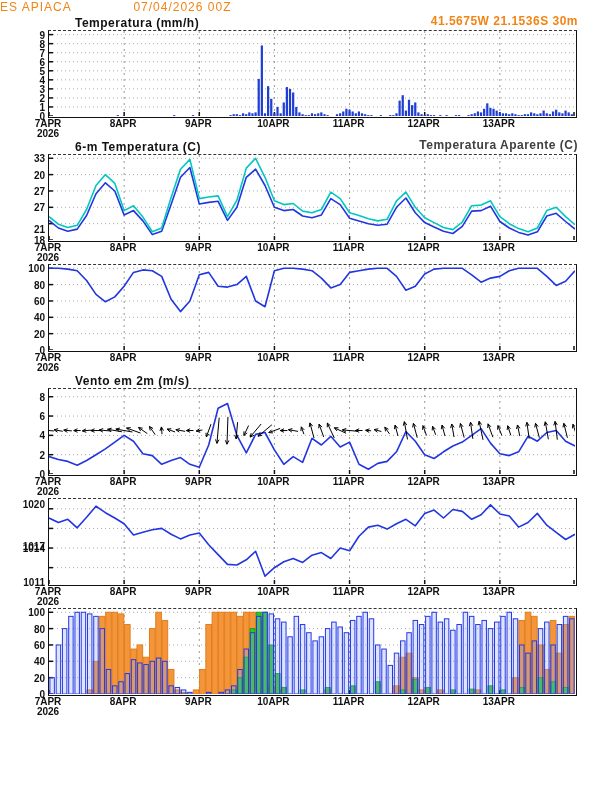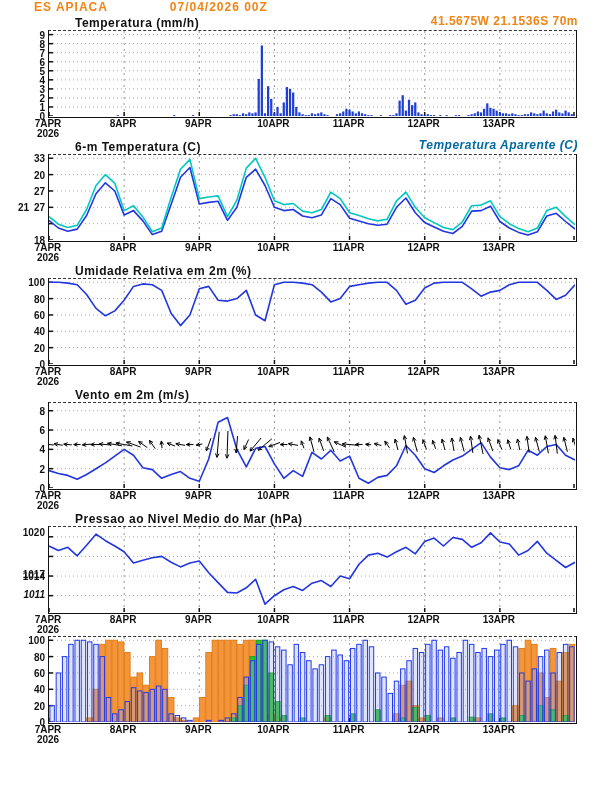--- a/index.html
+++ b/index.html
@@ -1,18 +1,18 @@
 <!DOCTYPE html>
 <html><head>
 <meta charset="utf-8">
 <style>
   html,body{margin:0;padding:0;background:#fff;width:612px;font-family:"Liberation Sans",sans-serif;}
   .page{width:612px;height:792px;position:relative;background:#fff;overflow:hidden;}
   .hdr1{text-align:center;color:#1414e6;font-weight:bold;font-size:13px;letter-spacing:1px;padding-top:3px;}
-  .hdr2{color:#f28414;font-weight:bold;font-size:12px;letter-spacing:1px;padding-left:34px;height:14px;}
+  .hdr2{color:#f28414;font-weight:normal;font-size:12px;letter-spacing:1px;height:14px;}
   .hdr2 .dt{margin-left:58px;}
   .panel{position:relative;margin-top:2px;}
   .phead{height:14px;padding-left:75px;font-size:12px;font-weight:bold;color:#111;letter-spacing:0.5px;position:relative;}
   .phead .right{position:absolute;right:34px;top:-2px;}
   .orange{color:#f28414;}
   .cyan{color:#00c8c0;}
   .chart{position:relative;margin-left:48px;width:529px;height:88px;border:1.5px solid #111;border-top:1.5px dashed #333;box-sizing:border-box;background:#fff;}
   .ytick{position:absolute;left:-47px;width:43px;text-align:right;font-size:10px;font-weight:bold;color:#111;line-height:11px;}
   .xaxis{position:relative;margin-left:48px;width:529px;height:20px;}
   .xlab{position:absolute;top:1px;transform:translateX(-50%);font-size:10px;font-weight:bold;color:#111;white-space:nowrap;text-align:center;line-height:10px;}
@@ -26,21 +26,21 @@
 
 <div class="page">
   <div class="hdr2">
     <span>ES APIACA</span>
     <span class="dt">07/04/2026 00Z</span>
   </div>
 
   <section class="panel">
     <div class="phead">
       <span>Temperatura (mm/h)</span>
-      <span class="right orange">41.5675W 21.1536S 70m</span>
+      <span class="right orange">41.5675W 21.1536S 30m</span>
     </div>
     <div class="chart">
         <svg width="526" height="85">
           <line x1="0" x2="4" y1="85" y2="85" stroke="#111" stroke-width="1.5"></line>
           <line x1="0" x2="526" y1="75.95744680851064" y2="75.95744680851064" stroke="#aaa" stroke-width="1" stroke-dasharray="1 3"></line>
           <line x1="0" x2="4" y1="75.95744680851064" y2="75.95744680851064" stroke="#111" stroke-width="1.5"></line>
           <line x1="0" x2="526" y1="66.91489361702128" y2="66.91489361702128" stroke="#aaa" stroke-width="1" stroke-dasharray="1 3"></line>
           <line x1="0" x2="4" y1="66.91489361702128" y2="66.91489361702128" stroke="#111" stroke-width="1.5"></line>
           <line x1="0" x2="526" y1="57.87234042553192" y2="57.87234042553192" stroke="#aaa" stroke-width="1" stroke-dasharray="1 3"></line>
           <line x1="0" x2="4" y1="57.87234042553192" y2="57.87234042553192" stroke="#111" stroke-width="1.5"></line>
@@ -190,21 +190,21 @@
         <div class="xlab" style="left: 225.429px;">10APR</div>
         <div class="xlab" style="left: 300.571px;">11APR</div>
         <div class="xlab" style="left: 375.714px;">12APR</div>
         <div class="xlab" style="left: 450.857px;">13APR</div>
       </div>
   </section>
 
   <section class="panel">
     <div class="phead">
       <span>6-m Temperatura (C)</span>
-      <span class="right cyan" style="color: #0369a1; font-style: italic;">Temperatura Aparente (C)</span>
+      <span class="right cyan" style="color: #404040;">Temperatura Aparente (C)</span>
     </div>
     <div class="chart">
         <svg width="526" height="85">
           <line x1="0" x2="4" y1="85" y2="85" stroke="#111" stroke-width="1.5"></line>
           <line x1="0" x2="526" y1="68.65384615384616" y2="68.65384615384616" stroke="#aaa" stroke-width="1" stroke-dasharray="1 3"></line>
           <line x1="0" x2="4" y1="68.65384615384616" y2="68.65384615384616" stroke="#111" stroke-width="1.5"></line>
           <line x1="0" x2="526" y1="52.307692307692314" y2="52.307692307692314" stroke="#aaa" stroke-width="1" stroke-dasharray="1 3"></line>
           <line x1="0" x2="4" y1="52.307692307692314" y2="52.307692307692314" stroke="#111" stroke-width="1.5"></line>
           <line x1="0" x2="526" y1="35.96153846153847" y2="35.96153846153847" stroke="#aaa" stroke-width="1" stroke-dasharray="1 3"></line>
           <line x1="0" x2="4" y1="35.96153846153847" y2="35.96153846153847" stroke="#111" stroke-width="1.5"></line>
@@ -223,41 +223,38 @@
           <line x1="150.28571428571428" x2="150.28571428571428" y1="81" y2="85" stroke="#111" stroke-width="1.5"></line>
           <line x1="225.42857142857142" x2="225.42857142857142" y1="81" y2="85" stroke="#111" stroke-width="1.5"></line>
           <line x1="300.57142857142856" x2="300.57142857142856" y1="81" y2="85" stroke="#111" stroke-width="1.5"></line>
           <line x1="375.7142857142857" x2="375.7142857142857" y1="81" y2="85" stroke="#111" stroke-width="1.5"></line>
           <line x1="450.85714285714283" x2="450.85714285714283" y1="81" y2="85" stroke="#111" stroke-width="1.5"></line>
           <line x1="525" x2="525" y1="81" y2="85" stroke="#111" stroke-width="1.5"></line>
           <polyline points="0.0,65.4 9.4,73.0 18.8,76.3 28.2,74.1 37.6,60.5 47.0,38.7 56.4,27.8 65.8,36.0 75.1,59.9 84.5,55.6 93.9,65.9 103.3,79.6 112.7,76.3 122.1,49.6 131.5,22.3 140.9,12.5 150.3,49.0 159.7,47.4 169.1,46.3 178.5,65.4 187.9,52.3 197.3,22.3 206.6,14.2 216.0,30.5 225.4,52.3 234.8,55.6 244.2,54.5 253.6,61.0 263.0,62.7 272.4,59.9 281.8,43.6 291.2,49.6 300.6,63.2 310.0,65.9 319.4,68.7 328.8,70.3 338.1,69.2 347.5,52.3 356.9,43.0 366.3,57.8 375.7,67.6 385.1,71.9 394.5,76.3 403.9,78.5 413.3,71.4 422.7,56.1 432.1,55.6 441.5,51.2 450.9,66.5 460.3,73.0 469.6,77.4 479.0,80.1 488.4,76.8 497.8,61.0 507.2,58.3 516.6,66.5 526.0,74.1" fill="none" stroke="#2236e0" stroke-width="1.6" stroke-linejoin="round"></polyline>
           <polyline points="0.0,61.6 9.4,69.2 18.8,72.5 28.2,70.3 37.6,54.5 47.0,30.5 56.4,19.6 65.8,28.3 75.1,55.6 84.5,50.7 93.9,62.1 103.3,76.8 112.7,73.0 122.1,42.5 131.5,14.2 140.9,4.4 150.3,43.6 159.7,42.0 169.1,40.9 178.5,61.6 187.9,45.2 197.3,13.1 206.6,3.3 216.0,22.3 225.4,45.8 234.8,49.6 244.2,48.5 253.6,56.1 263.0,57.8 272.4,54.5 281.8,37.1 291.2,43.6 300.6,57.8 310.0,60.5 319.4,63.8 328.8,65.9 338.1,64.3 347.5,45.8 356.9,37.1 366.3,52.3 375.7,62.7 385.1,67.6 394.5,72.5 403.9,74.6 413.3,67.0 422.7,50.7 432.1,50.1 441.5,45.8 450.9,61.6 460.3,68.7 469.6,73.6 479.0,76.8 488.4,73.0 497.8,55.6 507.2,52.3 516.6,61.6 526.0,69.7" fill="none" stroke="#00c8c0" stroke-width="1.6" stroke-linejoin="round"></polyline>
         </svg>
         <div class="ytick" style="top: 80px;">18</div>
-        <div class="ytick" style="top: 47px; text-align: center;">21</div>
+        <div class="ytick" style="top: 69px;">21</div>
         <div class="ytick" style="top: 47.3077px;">27</div>
         <div class="ytick" style="top: 30.9615px;">27</div>
         <div class="ytick" style="top: 14.6154px;">20</div>
         <div class="ytick" style="top: -1.73077px;">33</div>
       </div>
     <div class="xaxis">
         <div class="xlab" style="left: 0px;">7APR<div>2026</div></div>
         <div class="xlab" style="left: 75.1429px;">8APR</div>
         <div class="xlab" style="left: 150.286px;">9APR</div>
         <div class="xlab" style="left: 225.429px;">10APR</div>
         <div class="xlab" style="left: 300.571px;">11APR</div>
         <div class="xlab" style="left: 375.714px;">12APR</div>
         <div class="xlab" style="left: 450.857px;">13APR</div>
       </div>
   </section>
 
   <section class="panel">
-    <div class="phead">
-      <span>Umidade Relativa em 2m (%)</span>
-    </div>
     <div class="chart">
         <svg width="526" height="85">
           <line x1="0" x2="4" y1="85" y2="85" stroke="#111" stroke-width="1.5"></line>
           <line x1="0" x2="526" y1="68.65384615384616" y2="68.65384615384616" stroke="#aaa" stroke-width="1" stroke-dasharray="1 3"></line>
           <line x1="0" x2="4" y1="68.65384615384616" y2="68.65384615384616" stroke="#111" stroke-width="1.5"></line>
           <line x1="0" x2="526" y1="52.30769230769231" y2="52.30769230769231" stroke="#aaa" stroke-width="1" stroke-dasharray="1 3"></line>
           <line x1="0" x2="4" y1="52.30769230769231" y2="52.30769230769231" stroke="#111" stroke-width="1.5"></line>
           <line x1="0" x2="526" y1="35.96153846153847" y2="35.96153846153847" stroke="#aaa" stroke-width="1" stroke-dasharray="1 3"></line>
           <line x1="0" x2="4" y1="35.96153846153847" y2="35.96153846153847" stroke="#111" stroke-width="1.5"></line>
           <line x1="0" x2="526" y1="19.615384615384613" y2="19.615384615384613" stroke="#aaa" stroke-width="1" stroke-dasharray="1 3"></line>
@@ -511,23 +508,20 @@
         <div class="xlab" style="left: 75.1429px;">8APR</div>
         <div class="xlab" style="left: 150.286px;">9APR</div>
         <div class="xlab" style="left: 225.429px;">10APR</div>
         <div class="xlab" style="left: 300.571px;">11APR</div>
         <div class="xlab" style="left: 375.714px;">12APR</div>
         <div class="xlab" style="left: 450.857px;">13APR</div>
       </div>
   </section>
 
   <section class="panel">
-    <div class="phead">
-      <span>Pressao ao Nivel Medio do Mar (hPa)</span>
-    </div>
     <div class="chart">
         <svg width="526" height="85">
           <line x1="0" x2="526" y1="68.65384615384616" y2="68.65384615384616" stroke="#aaa" stroke-width="1" stroke-dasharray="1 3"></line>
           <line x1="0" x2="4" y1="68.65384615384616" y2="68.65384615384616" stroke="#111" stroke-width="1.5"></line>
           <line x1="0" x2="526" y1="49.03846153846154" y2="49.03846153846154" stroke="#aaa" stroke-width="1" stroke-dasharray="1 3"></line>
           <line x1="0" x2="4" y1="49.03846153846154" y2="49.03846153846154" stroke="#111" stroke-width="1.5"></line>
           <line x1="0" x2="526" y1="29.42307692307692" y2="29.42307692307692" stroke="#aaa" stroke-width="1" stroke-dasharray="1 3"></line>
           <line x1="0" x2="4" y1="29.42307692307692" y2="29.42307692307692" stroke="#111" stroke-width="1.5"></line>
           <line x1="0" x2="526" y1="9.807692307692307" y2="9.807692307692307" stroke="#aaa" stroke-width="1" stroke-dasharray="1 3"></line>
           <line x1="0" x2="4" y1="9.807692307692307" y2="9.807692307692307" stroke="#111" stroke-width="1.5"></line>
@@ -540,21 +534,21 @@
           <line x1="0" x2="0" y1="81" y2="85" stroke="#111" stroke-width="1.5"></line>
           <line x1="75.14285714285714" x2="75.14285714285714" y1="81" y2="85" stroke="#111" stroke-width="1.5"></line>
           <line x1="150.28571428571428" x2="150.28571428571428" y1="81" y2="85" stroke="#111" stroke-width="1.5"></line>
           <line x1="225.42857142857142" x2="225.42857142857142" y1="81" y2="85" stroke="#111" stroke-width="1.5"></line>
           <line x1="300.57142857142856" x2="300.57142857142856" y1="81" y2="85" stroke="#111" stroke-width="1.5"></line>
           <line x1="375.7142857142857" x2="375.7142857142857" y1="81" y2="85" stroke="#111" stroke-width="1.5"></line>
           <line x1="450.85714285714283" x2="450.85714285714283" y1="81" y2="85" stroke="#111" stroke-width="1.5"></line>
           <line x1="525" x2="525" y1="81" y2="85" stroke="#111" stroke-width="1.5"></line>
           <polyline points="0.0,19.0 9.4,23.5 18.8,20.3 28.2,28.8 37.6,18.3 47.0,7.2 56.4,13.7 65.8,19.0 75.1,24.8 84.5,36.0 93.9,33.3 103.3,30.7 112.7,29.4 122.1,35.3 131.5,39.9 140.9,36.0 150.3,34.0 159.7,45.8 169.1,55.6 178.5,65.4 187.9,66.0 197.3,60.8 206.6,52.3 216.0,77.2 225.4,68.7 234.8,62.8 244.2,59.5 253.6,63.4 263.0,56.2 272.4,53.6 281.8,59.5 291.2,49.0 300.6,51.7 310.0,37.3 319.4,28.1 328.8,26.2 338.1,30.1 347.5,24.8 356.9,20.3 366.3,26.8 375.7,14.4 385.1,11.1 394.5,19.0 403.9,10.5 413.3,12.4 422.7,20.3 432.1,15.7 441.5,5.9 450.9,15.0 460.3,17.0 469.6,28.1 479.0,23.5 488.4,14.4 497.8,26.2 507.2,33.3 516.6,40.5 526.0,35.3" fill="none" stroke="#2236e0" stroke-width="1.6" stroke-linejoin="round"></polyline>
         </svg>
-        <div class="ytick" style="top: 62px; font-style: italic;">1011</div>
+        <div class="ytick" style="top: 78px;">1011</div>
         <div class="ytick" style="top: 44.0385px;">1014</div>
         <div class="ytick" style="top: 42px;">1017</div>
         <div class="ytick" style="top: 0;">1020</div>
       </div>
     <div class="xaxis">
         <div class="xlab" style="left: 0px;">7APR<div>2026</div></div>
         <div class="xlab" style="left: 75.1429px;">8APR</div>
         <div class="xlab" style="left: 150.286px;">9APR</div>
         <div class="xlab" style="left: 225.429px;">10APR</div>
         <div class="xlab" style="left: 300.571px;">11APR</div>

